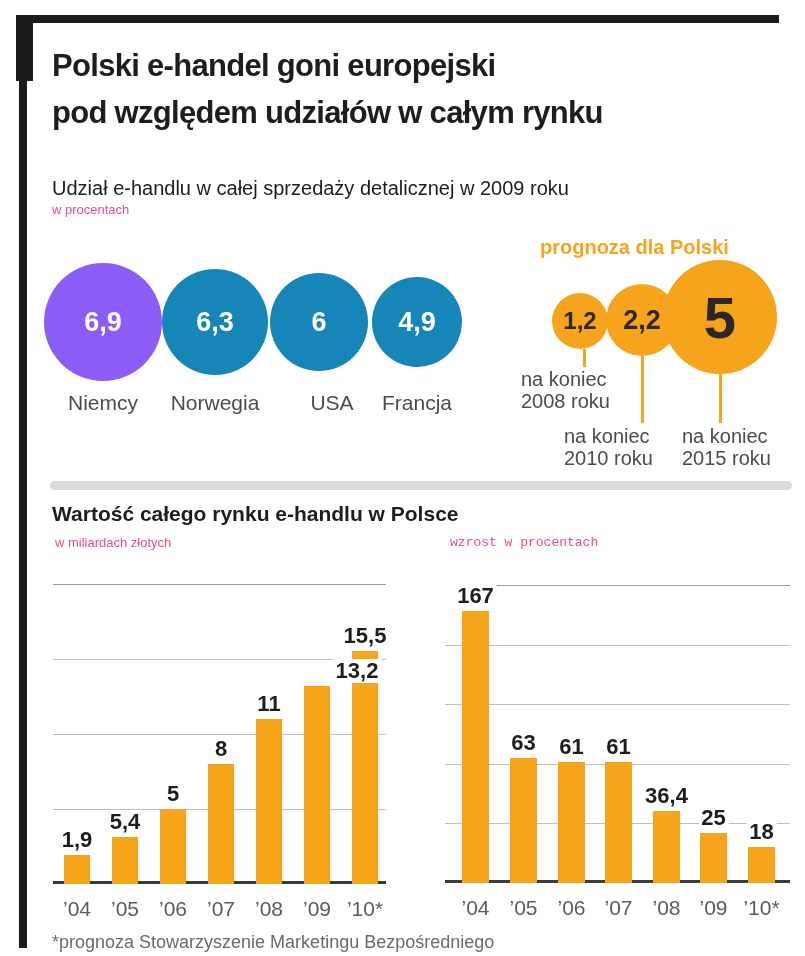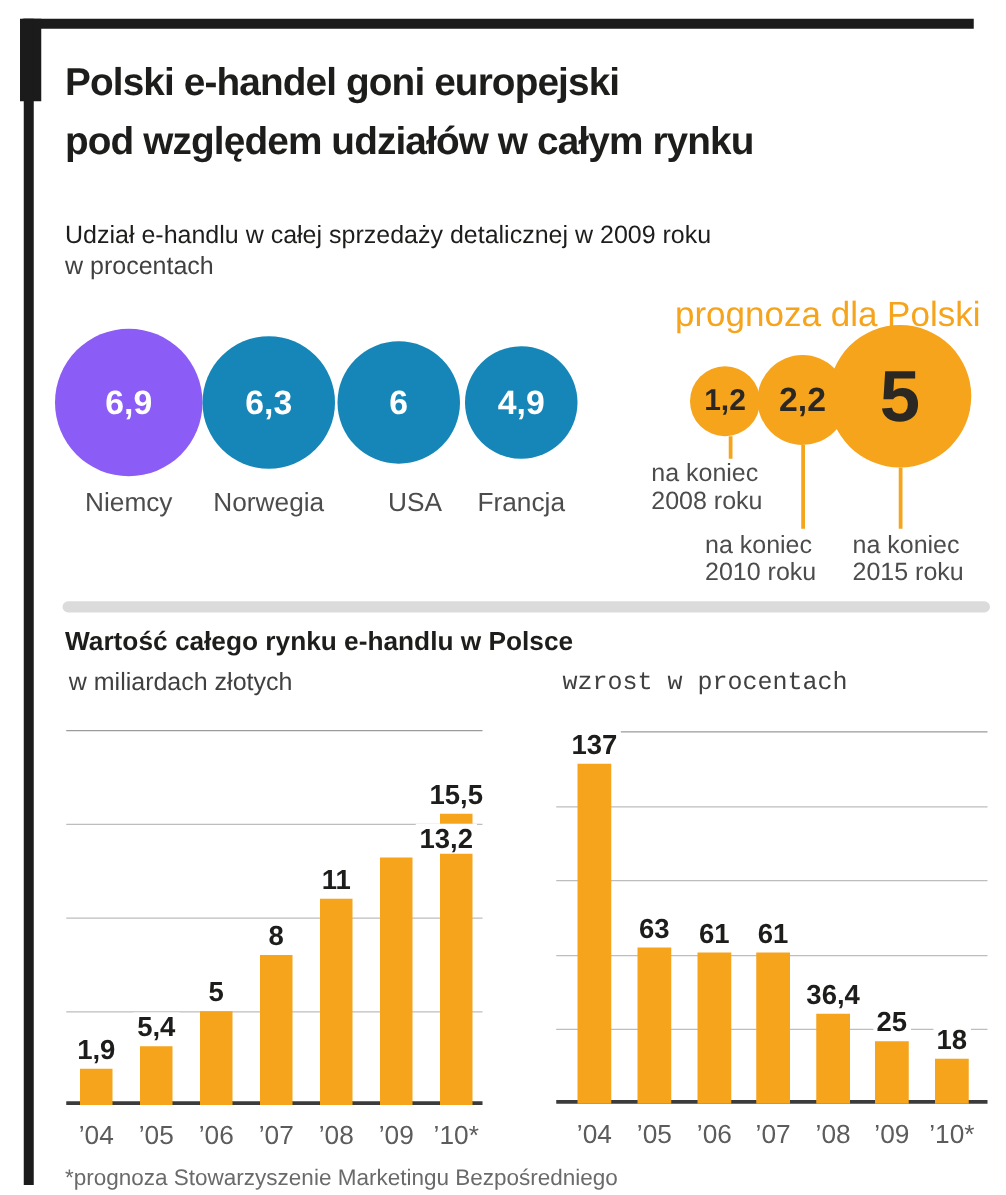--- a/index.html
+++ b/index.html
@@ -10,23 +10,23 @@
   
   .frame-top{position:absolute;left:18px;top:15px;width:761px;height:8px;background:#1b1b1b;}
   .frame-corner{position:absolute;left:16px;top:15px;width:17px;height:66px;background:#1b1b1b;}
   .frame-left{position:absolute;left:19px;top:15px;width:8px;height:933px;background:#1b1b1b;}
 
   h1{
     position:absolute;left:52px;top:42px;margin:0;
     font-size:31px;line-height:47px;font-weight:800;letter-spacing:-0.7px;color:#1d1d1b;
   }
   .subtitle{position:absolute;left:52px;top:177px;font-size:20px;font-weight:400;color:#1d1d1b;}
-  .unit{position:absolute;font-size:20px;color:#404040;}
+  .unit{position:absolute;font-size:13px;color:#ec4899;}
   .unit-top{left:52px;top:202px;}
-  .forecast{position:absolute;left:540px;top:236px;font-size:28px;font-weight:400;}
+  .forecast{position:absolute;left:540px;top:236px;font-size:20px;font-weight:700;}
 
   
   .layer{position:absolute;left:0;top:0;width:805px;height:956px;}
 
   .bubble{position:absolute;border-radius:50%;display:flex;align-items:center;justify-content:center;font-weight:700;}
   .bubble-blue{color:#ffffff;font-size:27px;}
   .bubble-orange{color:#2b2823;font-weight:800;}
   .clabel{position:absolute;transform:translateX(-50%);font-size:21px;color:#4c4c4c;white-space:nowrap;}
   .leader{position:absolute;width:3px;}
   .note{position:absolute;font-size:20px;line-height:22px;color:#4c4c4c;white-space:nowrap;}
@@ -126,21 +126,21 @@
       <div class="xlabel" style="left: 365px; top: 897px;">’10*</div>
     </div>
   <div class="layer" id="chart-right">
       <div class="grid" style="left: 445px; top: 823px; width: 345px;"></div>
       <div class="grid" style="left: 445px; top: 764px; width: 345px;"></div>
       <div class="grid" style="left: 445px; top: 704px; width: 345px;"></div>
       <div class="grid" style="left: 445px; top: 645px; width: 345px;"></div>
       <div class="grid grid-top" style="left: 490px; top: 585px; width: 300px;"></div>
       <div class="baseline" style="left: 445px; top: 880px; width: 345px;"></div>
       <div class="bar" style="left: 462px; top: 611px; width: 27px; height: 272px; background: rgb(246, 164, 28);"></div>
-      <div class="vlabel" style="left: 475.5px; top: 584px;">137</div>
+      <div class="vlabel" style="left: 475.5px; top: 584px;">167</div>
       <div class="xlabel" style="left: 475.5px; top: 896px;">’04</div>
       <div class="bar" style="left: 510px; top: 758px; width: 27px; height: 125px; background: rgb(246, 164, 28);"></div>
       <div class="vlabel" style="left: 523.5px; top: 731px;">63</div>
       <div class="xlabel" style="left: 523.5px; top: 896px;">’05</div>
       <div class="bar" style="left: 558px; top: 762px; width: 27px; height: 121px; background: rgb(246, 164, 28);"></div>
       <div class="vlabel" style="left: 571.5px; top: 735px;">61</div>
       <div class="xlabel" style="left: 571.5px; top: 896px;">’06</div>
       <div class="bar" style="left: 605px; top: 762px; width: 27px; height: 121px; background: rgb(246, 164, 28);"></div>
       <div class="vlabel" style="left: 618.5px; top: 735px;">61</div>
       <div class="xlabel" style="left: 618.5px; top: 896px;">’07</div>

